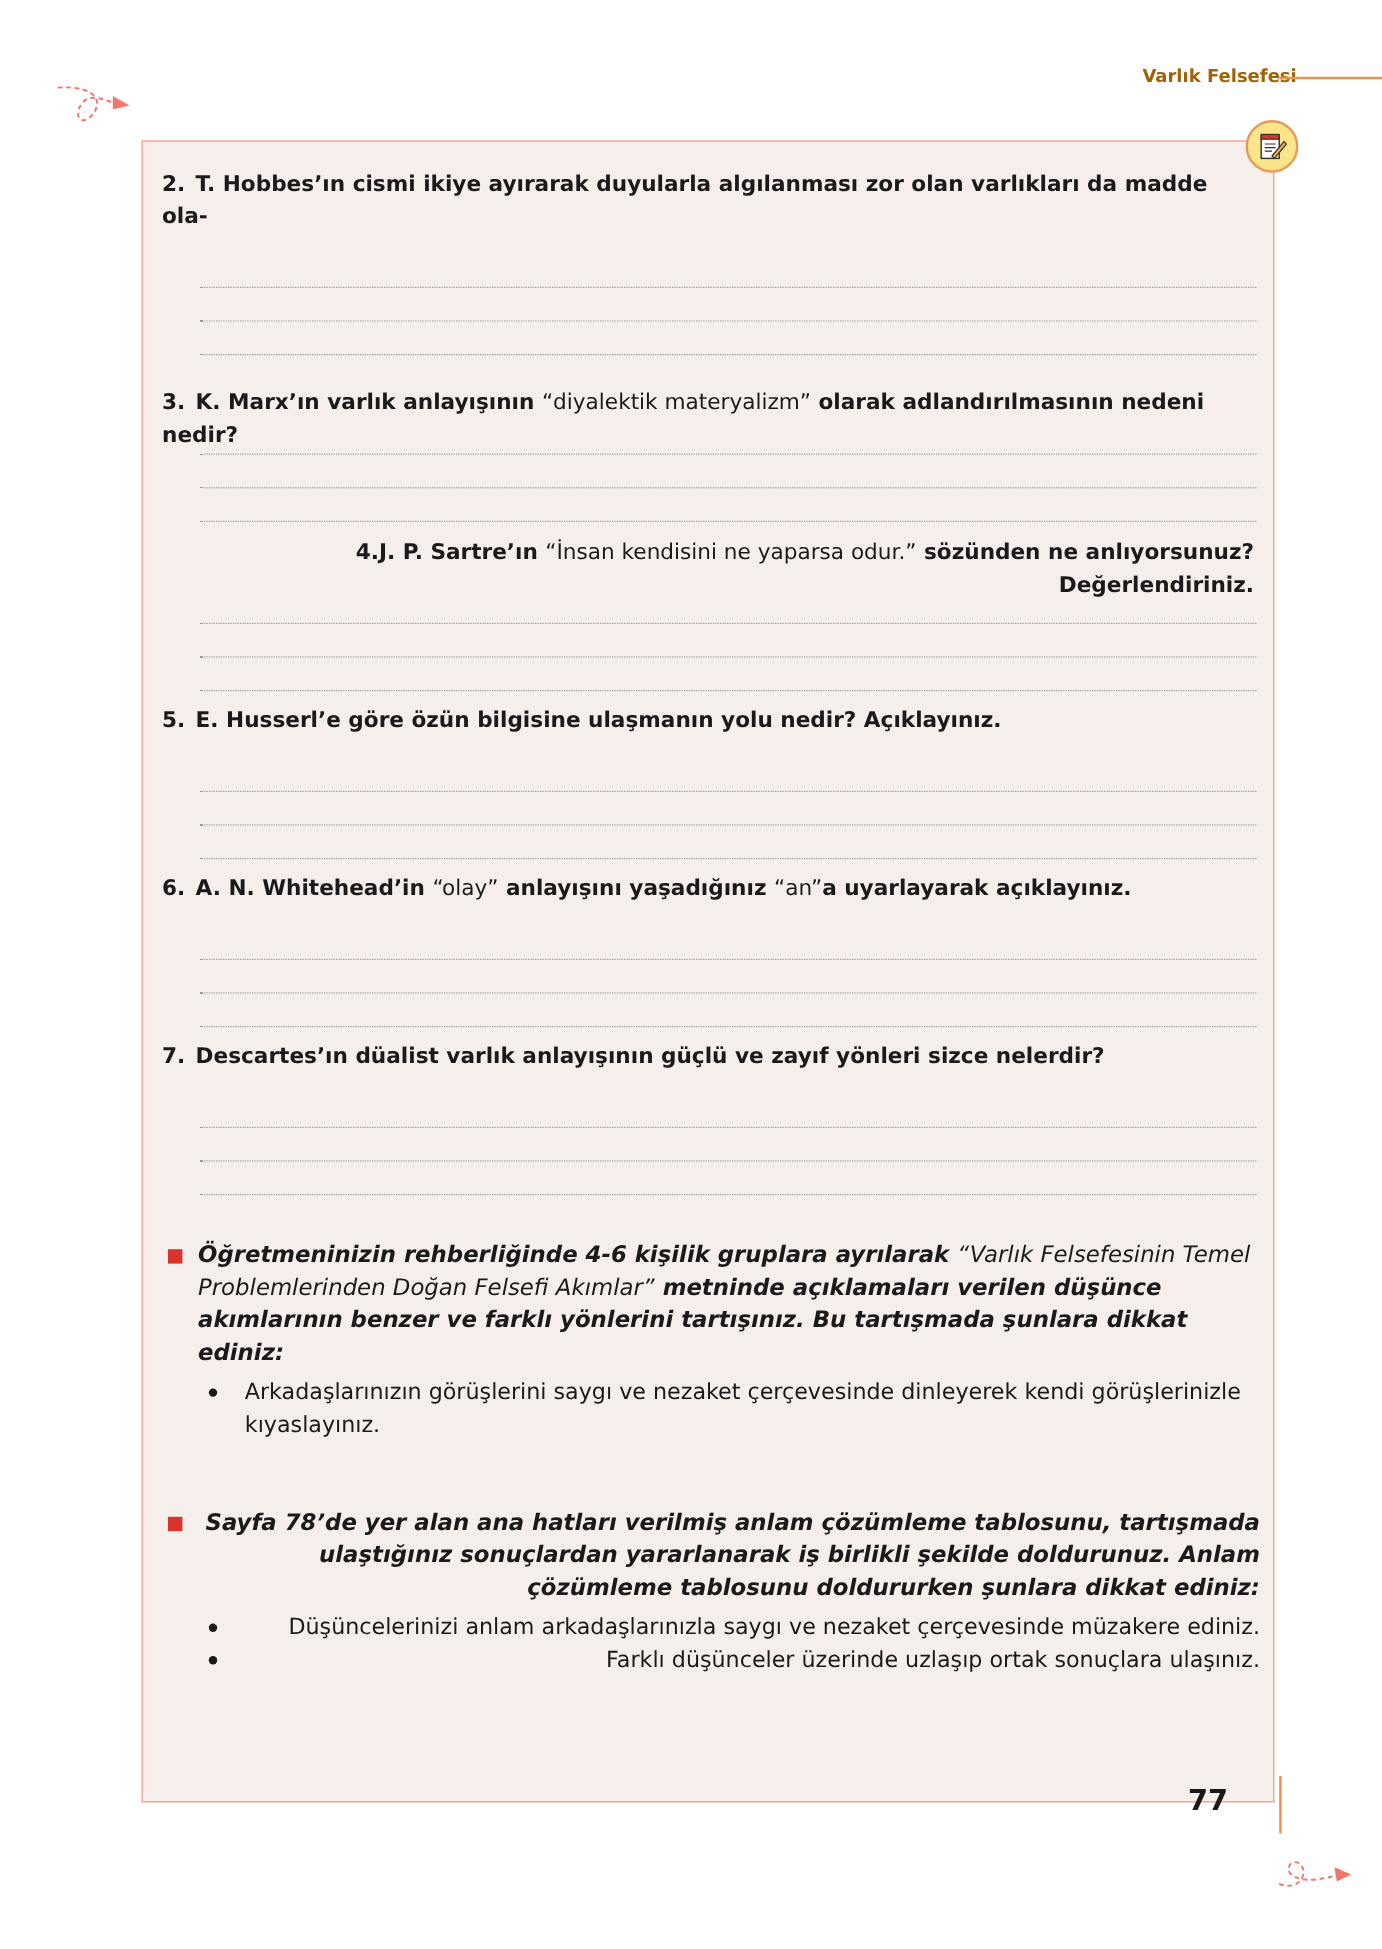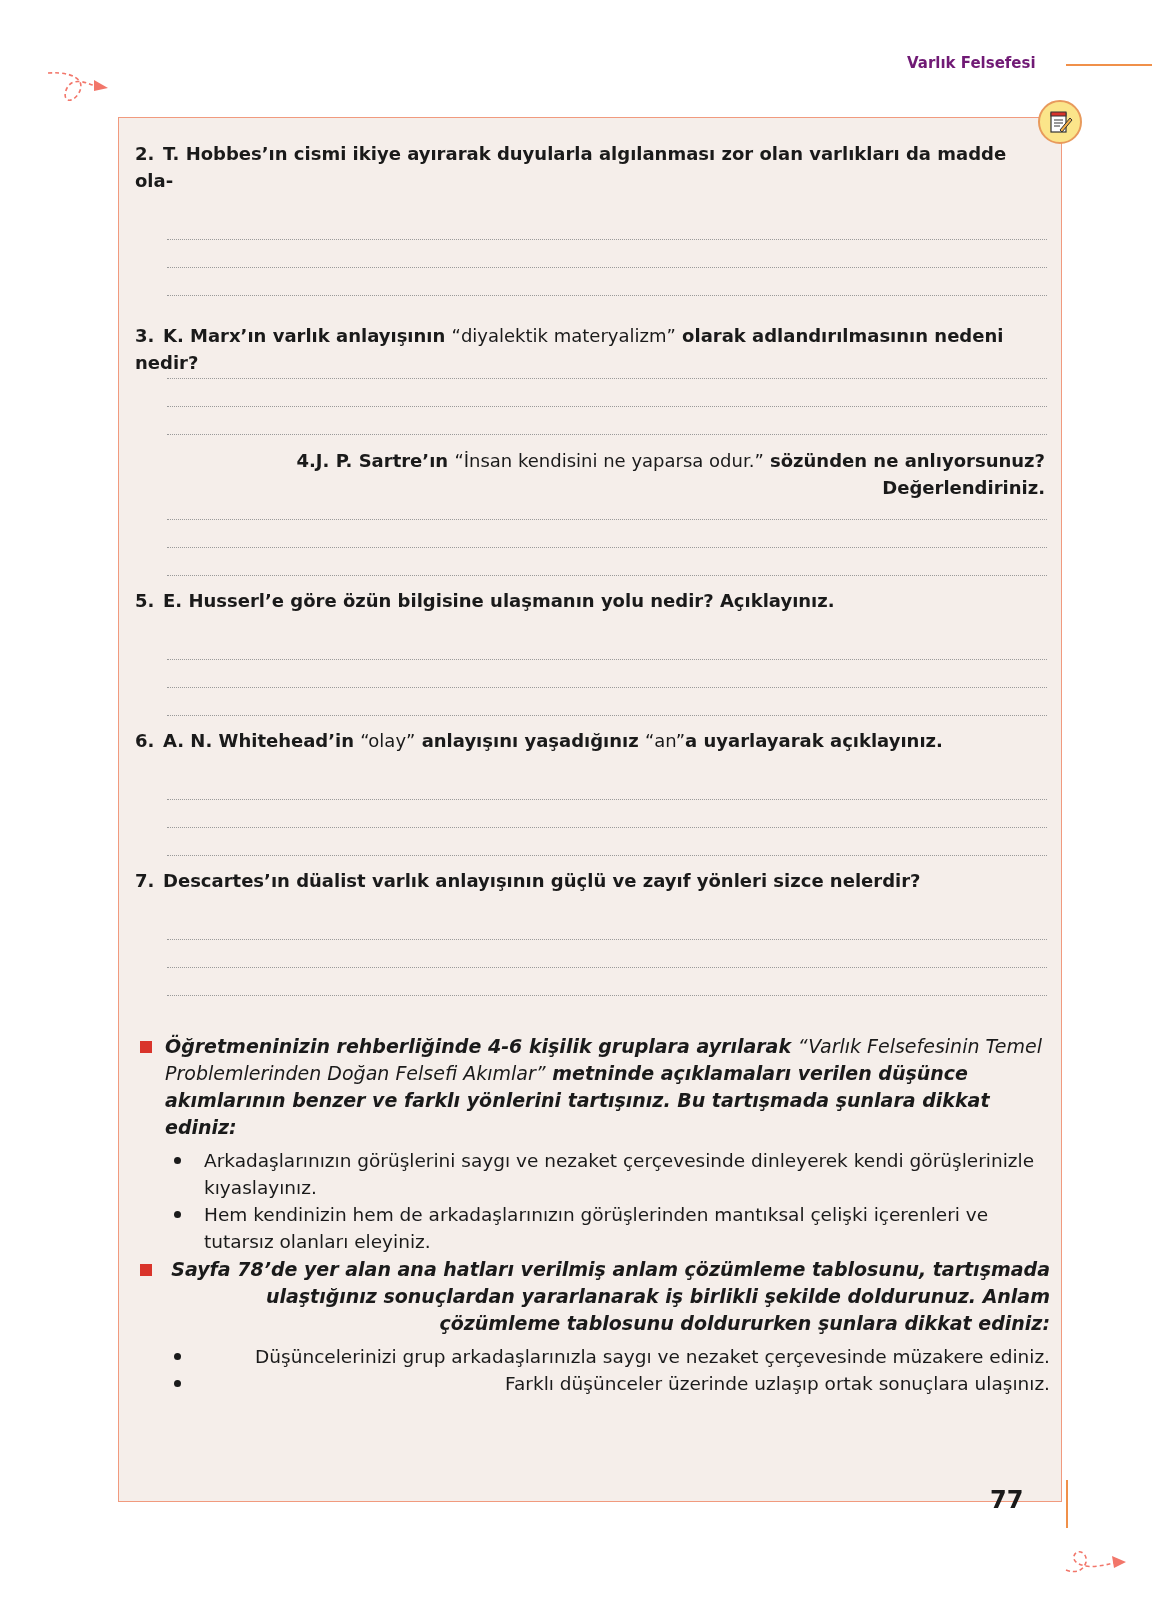--- a/index.html
+++ b/index.html
@@ -2,22 +2,22 @@
 <html><head>
   <meta charset="utf-8">
   <style>
     html, body { margin: 0; padding: 0; }
     body {
       width: 1152px; height: 1624px; position: relative; background: #ffffff;
       font-family: "DejaVu Sans", "Liberation Sans", sans-serif; color: #1a1a1a;
       overflow: hidden;
     }
     .header-title {
-      position: absolute; top: 54px; left: 907px; width: 160px;
-      color: #701a75; font-size: 15px; font-weight: bold; white-space: nowrap;
+      position: absolute; top: 54px; left: 952px; width: 160px;
+      color: #a16207; font-size: 15px; font-weight: bold; white-space: nowrap;
     }
     .header-rule {
       position: absolute; top: 64px; left: 1066px; width: 86px; height: 2px; background: #f0904a;
     }
     .deco-arrow-top { position: absolute; top: 70px; left: 44px; width: 70px; height: 42px; }
     .deco-arrow-bottom { position: absolute; top: 1540px; left: 1062px; width: 70px; height: 42px; }
     .panel {
       position: absolute; top: 117px; left: 118px; width: 944px; height: 1385px;
       background: #f5eeea; border: 1.5px solid #f19a7e; box-sizing: border-box;
     }
@@ -103,28 +103,27 @@
     <div class="answer-line" style="top: 939px;"></div>
     <div class="answer-line" style="top: 967px;"></div>
     <div class="answer-line" style="top: 995px;"></div>
   </div>
 <div id="tasks-host">
     <div class="task" style="top: 1033px;">
       <span class="bullet-sq"></span>
       <div class="para"><span>Öğretmeninizin rehberliğinde 4-6 kişilik gruplara ayrılarak </span><span class="lite">“Varlık Felsefesinin Temel Problemlerinden Doğan Felsefi Akımlar”</span><span> metninde açıklamaları verilen düşünce akımlarının benzer ve farklı yönlerini tartışınız. Bu tartışmada şunlara dikkat ediniz:</span></div>
       <ul>
         <li>Arkadaşlarınızın görüşlerini saygı ve nezaket çerçevesinde dinleyerek kendi görüşlerinizle kıyaslayınız.</li>
-        <li>Hem kendinizin hem de arkadaşlarınızın görüşlerinden mantıksal çelişki içerenleri ve tutarsız olanları eleyiniz.</li>
       </ul>
     </div>
     <div class="task" style="top: 1256px; text-align: right;">
       <span class="bullet-sq"></span>
       <div class="para"><span>Sayfa 78’de yer alan ana hatları verilmiş anlam çözümleme tablosunu, tartışmada ulaştığınız sonuçlardan yararlanarak iş birlikli şekilde doldurunuz. Anlam çözümleme tablosunu doldururken şunlara dikkat ediniz:</span></div>
       <ul>
-        <li>Düşüncelerinizi grup arkadaşlarınızla saygı ve nezaket çerçevesinde müzakere ediniz.</li>
+        <li>Düşüncelerinizi anlam arkadaşlarınızla saygı ve nezaket çerçevesinde müzakere ediniz.</li>
         <li>Farklı düşünceler üzerinde uzlaşıp ortak sonuçlara ulaşınız.</li>
       </ul>
     </div>
   </div>
 
 <div class="page-num">77</div>
 <div class="page-rule"></div>
 <svg class="deco-arrow-bottom" viewBox="0 0 70 42">
   <path d="M4 30 C 14 34, 22 30, 24 22 C 26 12, 14 8, 12 16 C 10 24, 24 28, 36 26 C 44 25, 48 24, 54 22" fill="none" stroke="#f2766a" stroke-width="1.6" stroke-dasharray="4 3"></path>
   <path d="M50 16 L 64 22 L 52 28 Z" fill="#f2766a"></path>

